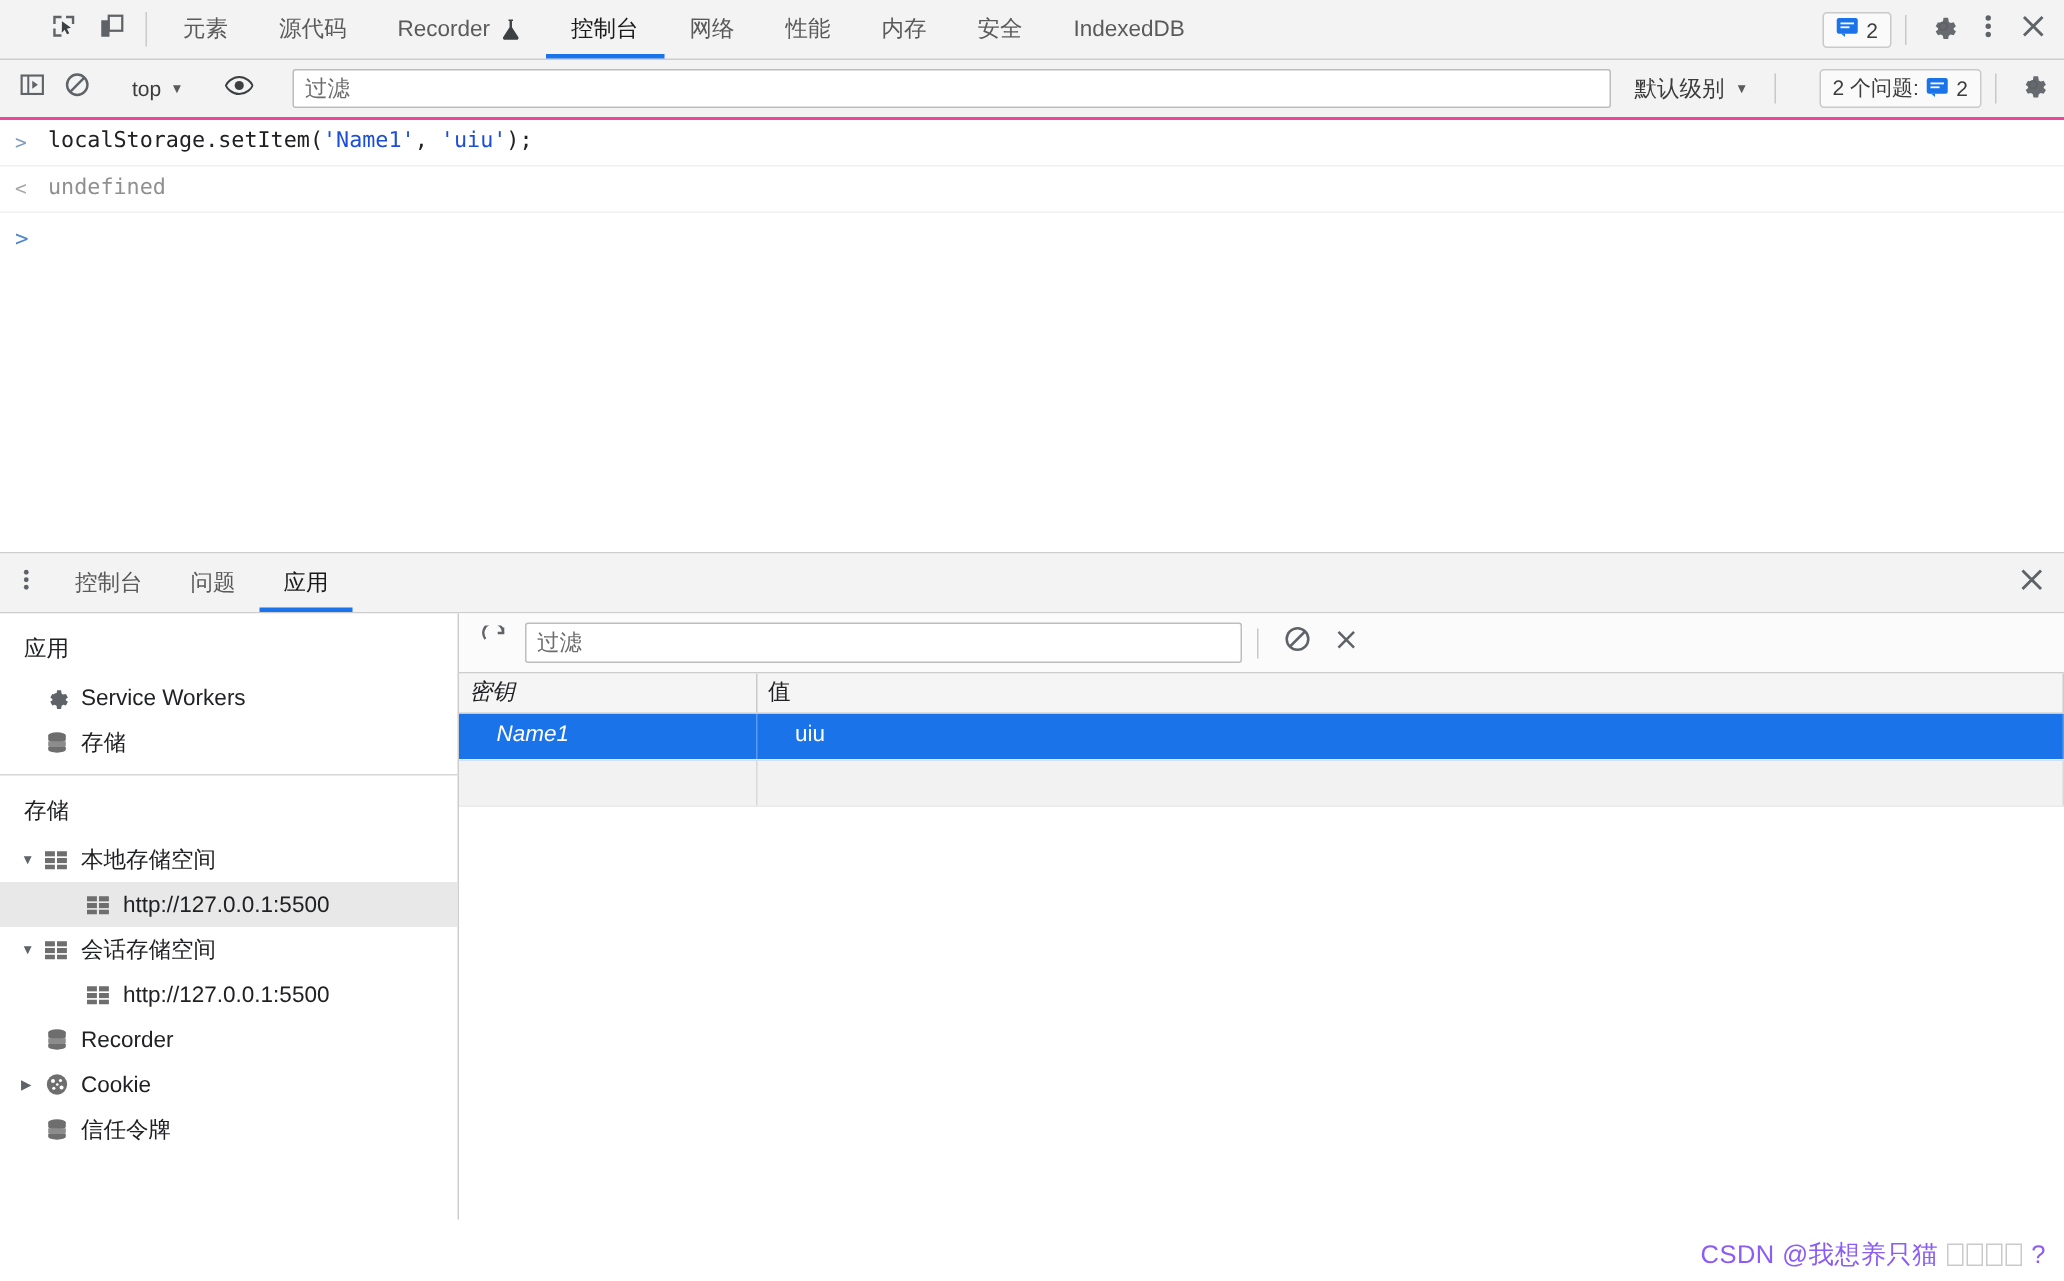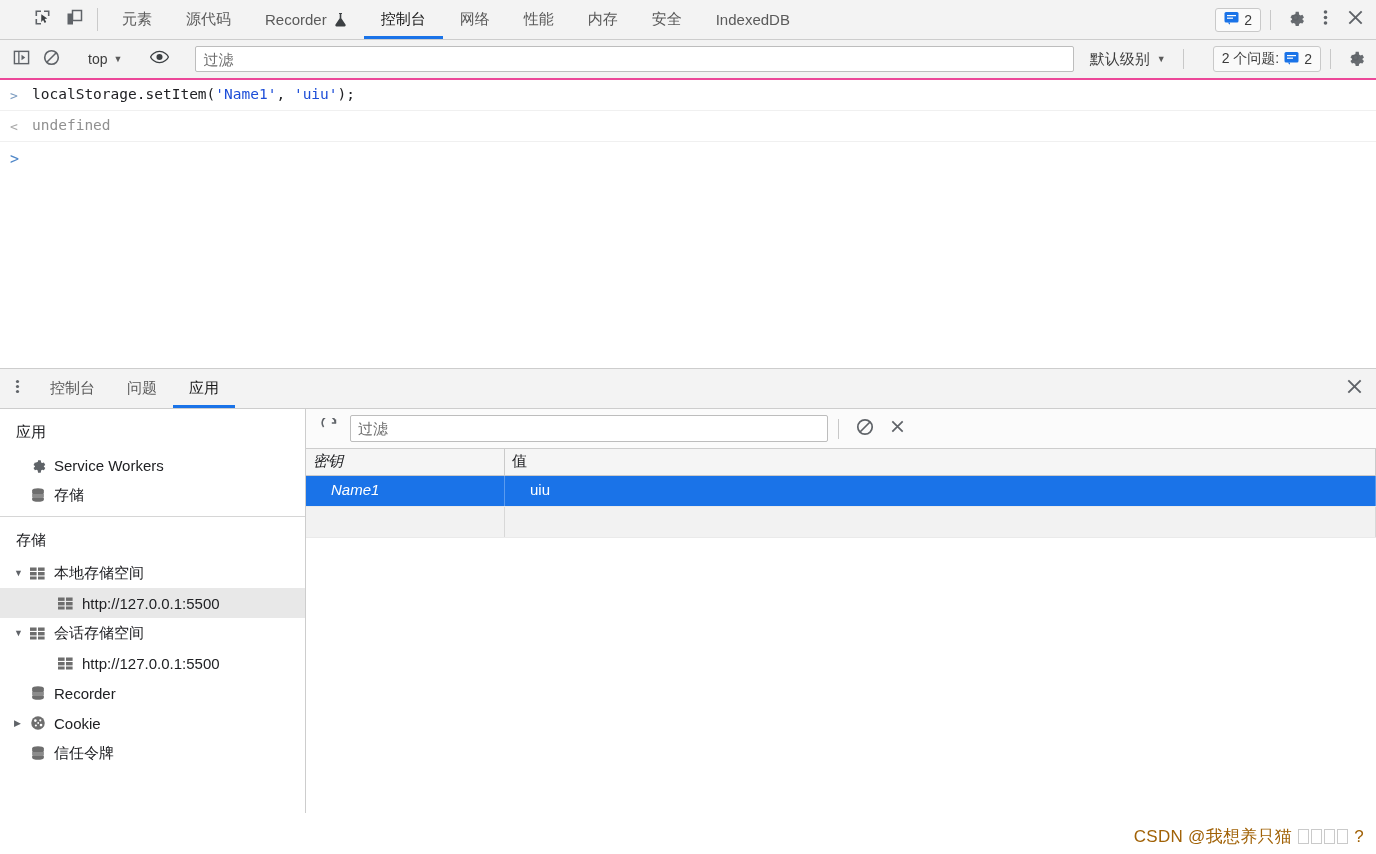--- a/index.html
+++ b/index.html
@@ -274,21 +274,21 @@
   .tr.selected { background: #1a73e8; }
   .tr.selected .td { color: #ffffff; border-right-color: #5a9bef; }
   .tr.filler { background: #f2f2f2; }
   .tbody-rest { flex: 1; background: #ffffff; }
 
   
   .watermark {
     position: absolute;
     right: 12px; bottom: 6px;
     font-size: 17px;
-    color: #a16207;
+    color: #8b5cf6;
     letter-spacing: 0.3px;
     user-select: none;
     white-space: nowrap;
   }
   .tofu {
     display: inline-block;
     width: 11px; height: 15px;
     border: 1px solid #cacaca;
     margin: 0 1px -2px 1px;
   }

